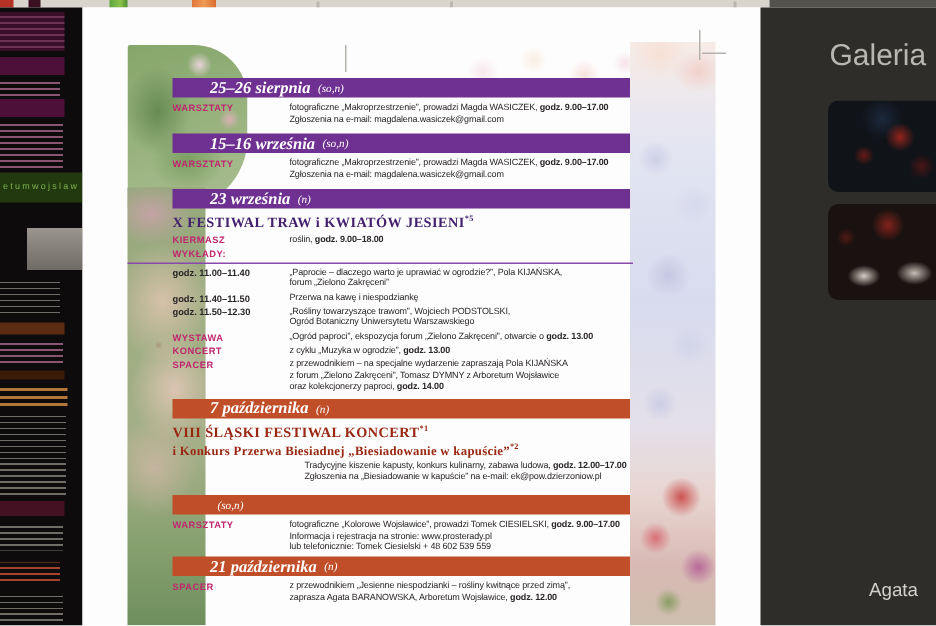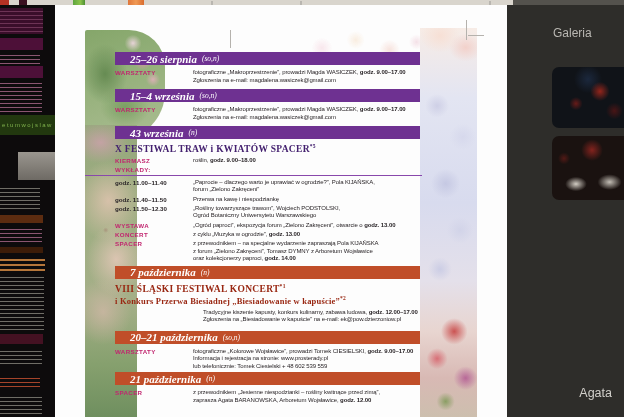--- a/index.html
+++ b/index.html
@@ -70,21 +70,21 @@
       radial-gradient(circle 17px at 35% 62%, rgba(201,203,228,.9), transparent 70%),
       radial-gradient(circle 19px at 60% 78%, rgba(198,60,60,.85), transparent 70%),
       radial-gradient(circle 15px at 30% 85%, rgba(214,90,100,.8), transparent 70%),
       radial-gradient(circle 17px at 80% 90%, rgba(170,70,140,.7), transparent 70%),
       radial-gradient(circle 13px at 45% 96%, rgba(120,150,80,.8), transparent 70%),
       linear-gradient(180deg,#f7ece6,#e3e5f2 18%,#d8dbee 45%,#e4e0ea 65%,#e8d5d0 78%,#d8b9b4 90%,#cdbfae);}
   .cropmark{position:absolute;background:#b5b2ad;}
 
   
   .content{position:absolute;left:60px;top:47px;width:305px;}
-  .banner{height:13px;display:flex;align-items:center;padding-left:15px;margin-bottom:4px;
+  .banner{height:13px;display:flex;align-items:center;padding-left:25px;margin-bottom:4px;
           background:#6e3191;color:#fff;}
   .banner.red{background:#c04e29;}
   .banner .date{font:italic bold 11px "Liberation Serif",serif;white-space:nowrap;}
   .banner .sfx{font:italic 7.5px "Liberation Serif",serif;margin-left:5px;white-space:nowrap;}
   .s2{margin-top:5px;} .s3{margin-top:5px;} .s4{margin-top:3px;} .s5{margin-top:7px;} .s6{margin-top:0;}
 
   .row{display:flex;margin-bottom:1.6px;}
   .row .lbl{width:78px;flex:none;font-weight:bold;color:#c1266f;font-size:6.2px;
             letter-spacing:.35px;line-height:7.6px;}
   .row .lbl.time{color:#2a2528;letter-spacing:0;}
@@ -93,21 +93,21 @@
   .line{font-size:6px;letter-spacing:-.1px;line-height:7.6px;color:#2a2528;white-space:nowrap;}
   .line b{font-weight:bold;}
   .h-purple{font:bold 9.5px "Liberation Serif",serif;color:#44216f;letter-spacing:.3px;margin:3px 0 2.5px;}
   .h-red{font:bold 9.5px "Liberation Serif",serif;color:#992712;letter-spacing:.3px;margin:2px 0 0;}
   .h-red2{font:bold 8.5px "Liberation Serif",serif;color:#992712;letter-spacing:.2px;margin:1px 0 3px;}
   sup{font-size:5.5px;}
   .indent .line{margin-left:88px;}
 
   
   .sidebar{position:absolute;left:507px;top:5px;width:117px;height:412px;background:#2e2d2a;}
-  .gal-title{position:absolute;left:46px;top:21px;font-size:12px;color:#b9b7b2;}
+  .gal-title{position:absolute;left:46px;top:21px;font-size:20px;color:#b9b7b2;}
   .thumb{position:absolute;left:45px;width:80px;border-radius:7px;overflow:hidden;}
   .thumb1{top:62px;height:61px;
     background:
       radial-gradient(circle 16px at 60% 40%, rgba(170,40,28,.85), transparent 60%),
       radial-gradient(circle 12px at 30% 60%, rgba(140,30,25,.7), transparent 55%),
       radial-gradient(circle 14px at 78% 72%, rgba(110,22,20,.6), transparent 60%),
       radial-gradient(circle 20px at 45% 20%, rgba(30,45,70,.8), transparent 70%),
       #101318;}
   .thumb2{top:131px;height:64px;
     background:
@@ -172,38 +172,38 @@
         <span class="lbl">WARSZTATY</span>
         <div>
           <div class="line"><span>fotograficzne „Makroprzestrzenie”, prowadzi Magda WASICZEK, </span><b>godz. 9.00–17.00</b></div>
           <div class="line"><span>Zgłoszenia na e-mail: magdalena.wasiczek@gmail.com</span></div>
         </div>
       </div>
     </section>
 
     <section class="s2">
       <div class="banner">
-        <span class="date">15–4 września</span>
+        <span class="date">15–16 września</span>
         <span class="sfx">(so,n)</span>
       </div>
       <div class="row">
         <span class="lbl">WARSZTATY</span>
         <div>
           <div class="line"><span>fotograficzne „Makroprzestrzenie”, prowadzi Magda WASICZEK, </span><b>godz. 9.00–17.00</b></div>
           <div class="line"><span>Zgłoszenia na e-mail: magdalena.wasiczek@gmail.com</span></div>
         </div>
       </div>
     </section>
 
     <section class="s3">
       <div class="banner">
-        <span class="date">43 września</span>
+        <span class="date">23 września</span>
         <span class="sfx">(n)</span>
       </div>
-      <div class="h-purple"><span>X FESTIWAL TRAW i KWIATÓW SPACER</span><sup>*5</sup></div>
+      <div class="h-purple"><span>X FESTIWAL TRAW i KWIATÓW JESIENI</span><sup>*5</sup></div>
 
       <div class="row">
         <span class="lbl">KIERMASZ</span>
         <div>
           <div class="line"><span>roślin, </span><b>godz. 9.00–18.00</b></div>
         </div>
       </div>
       <div class="row u">
         <span class="lbl">WYKŁADY:</span>
       </div>
@@ -255,21 +255,20 @@
         <span class="sfx">(n)</span>
       </div>
       <div class="h-red"><span>VIII ŚLĄSKI FESTIWAL KONCERT</span><sup>*1</sup></div>
       <div class="h-red2"><span>i Konkurs Przerwa Biesiadnej „Biesiadowanie w kapuście”</span><sup>*2</sup></div>
       <div class="line"><span>Tradycyjne kiszenie kapusty, konkurs kulinarny, zabawa ludowa, </span><b>godz. 12.00–17.00</b></div>
       <div class="line"><span>Zgłoszenia na „Biesiadowanie w kapuście” na e-mail: ek@pow.dzierzoniow.pl</span></div>
     </section>
 
     <section class="s5">
       <div class="banner red">
-        <span class="date">20–21 października</span>
         <span class="sfx">(so,n)</span>
       </div>
       <div class="row">
         <span class="lbl">WARSZTATY</span>
         <div>
           <div class="line"><span>fotograficzne „Kolorowe Wojsławice”, prowadzi Tomek CIESIELSKI, </span><b>godz. 9.00–17.00</b></div>
           <div class="line"><span>Informacja i rejestracja na stronie: www.prosterady.pl</span></div>
           <div class="line"><span>lub telefonicznie: Tomek Ciesielski + 48 602 539 559</span></div>
         </div>
       </div>

